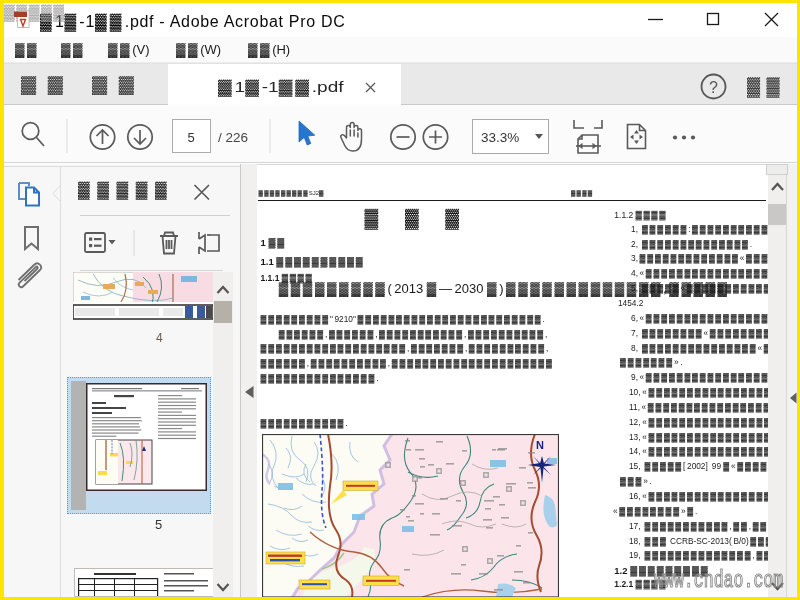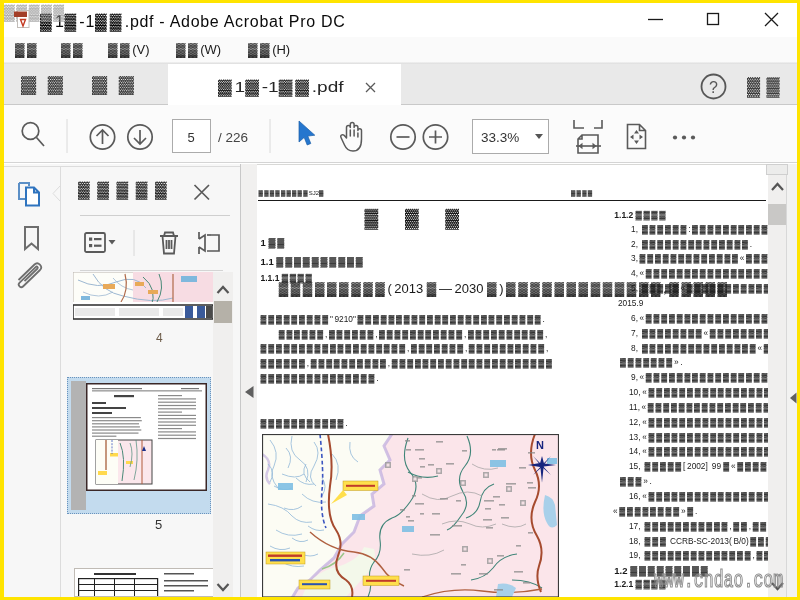--- a/index.html
+++ b/index.html
@@ -241,27 +241,27 @@
 <div class="a" style="left:260.5px;top:238px;font-size:9.5px;line-height:9.5px;font-weight:bold;color:#1a1a1a;white-space:nowrap;">1 <span class="k">▓▓</span></div>
 <div class="a" style="left:260.5px;top:256.5px;font-size:9.5px;line-height:9.5px;font-weight:bold;color:#1a1a1a;white-space:nowrap;">1.1 <span class="k">▓▓▓▓▓▓▓▓▓▓</span></div>
 <div class="a" style="left:260.5px;top:274.3px;font-size:8.5px;line-height:8.5px;font-weight:bold;color:#1a1a1a;white-space:nowrap;">1.1.1 <span class="k">▓▓▓▓</span></div>
 <div class="a" style="left:278.7px;top:285.0px;font-size:13px;line-height:8.3px;font-weight:normal;color:#1a1a1a;white-space:nowrap;"><span class="k">▓▓▓▓▓▓▓▓▓(</span>2013 <span class="k">▓—</span>2030 <span class="k">▓)▓▓▓▓▓▓▓▓▓▓▓▓▓,▓▓▓▓▓</span></div>
 <div class="a" style="left:260.5px;top:314.70000000000005px;font-size:8.3px;line-height:8.3px;font-weight:normal;color:#1a1a1a;white-space:nowrap;"><span class="k">▓▓▓▓▓▓▓▓▓"</span>9210<span class="k">"▓▓▓▓▓▓▓▓▓▓▓▓▓▓▓▓▓▓▓▓▓▓▓▓.</span></div>
 <div class="a" style="left:278.7px;top:329.55000000000007px;font-size:8.3px;line-height:8.3px;font-weight:normal;color:#1a1a1a;white-space:nowrap;"><span class="k">▓▓▓▓▓▓,▓▓▓▓▓▓,▓▓▓▓▓▓▓▓▓▓▓,▓▓▓▓▓▓▓▓▓▓,</span></div>
 <div class="a" style="left:260.5px;top:344.4000000000001px;font-size:8.3px;line-height:8.3px;font-weight:normal;color:#1a1a1a;white-space:nowrap;"><span class="k">▓▓▓▓▓▓▓▓▓▓▓▓▓▓▓▓▓▓▓,▓▓▓▓▓▓▓,▓▓▓▓▓▓▓▓▓▓,</span></div>
 <div class="a" style="left:260.5px;top:359.2500000000001px;font-size:8.3px;line-height:8.3px;font-weight:normal;color:#1a1a1a;white-space:nowrap;"><span class="k">▓▓▓▓▓▓,▓▓▓▓▓▓▓▓▓▓,▓▓▓▓▓▓▓▓▓▓▓▓▓▓▓▓▓▓▓▓▓</span></div>
 <div class="a" style="left:260.5px;top:374.10000000000014px;font-size:8.3px;line-height:8.3px;font-weight:normal;color:#1a1a1a;white-space:nowrap;"><span class="k">▓▓▓▓▓▓▓▓▓▓▓▓▓▓▓.</span></div>
 <div class="a" style="left:260.5px;top:418.6500000000002px;font-size:8.3px;line-height:8.3px;font-weight:normal;color:#1a1a1a;white-space:nowrap;"><span class="k">▓▓▓▓▓▓▓▓▓▓▓.</span></div>
-<div class="a" style="left:614.3px;top:210.6px;font-size:8.5px;line-height:8.5px;font-weight:bold;color:#1a1a1a;white-space:nowrap;text-align:right;">1.1.2 <span class="k">▓▓▓▓</span></div>
+<div class="a" style="left:614.3px;top:210.6px;font-size:8.5px;line-height:8.5px;font-weight:normal;color:#1a1a1a;white-space:nowrap;text-align:right;">1.1.2 <span class="k">▓▓▓▓</span></div>
 <div class="a" style="left:631px;top:224.7px;font-size:8.3px;line-height:8.3px;font-weight:normal;color:#1a1a1a;white-space:nowrap;">1<span class="k">,</span> <span class="k">▓▓▓▓▓▓:▓▓▓▓▓▓▓▓▓▓▓▓▓▓▓▓▓</span></div>
 <div class="a" style="left:631px;top:239.54999999999998px;font-size:8.3px;line-height:8.3px;font-weight:normal;color:#1a1a1a;white-space:nowrap;">2<span class="k">,</span> <span class="k">▓▓▓▓▓▓▓▓▓▓▓▓▓▓.</span></div>
 <div class="a" style="left:631px;top:254.39999999999998px;font-size:8.3px;line-height:8.3px;font-weight:normal;color:#1a1a1a;white-space:nowrap;">3<span class="k">,▓▓▓▓▓▓▓▓▓▓▓▓▓«▓▓▓▓▓▓▓▓▓▓▓▓▓▓▓»</span></div>
 <div class="a" style="left:631px;top:269.25px;font-size:8.3px;line-height:8.3px;font-weight:normal;color:#1a1a1a;white-space:nowrap;">4<span class="k">,«▓▓▓▓▓▓▓▓▓▓▓▓▓▓▓▓▓▓»▓▓▓▓▓</span></div>
 <div class="a" style="left:631px;top:284.1px;font-size:8.3px;line-height:8.3px;font-weight:normal;color:#1a1a1a;white-space:nowrap;">5<span class="k">,</span> <span class="k">▓▓▓▓▓«▓▓▓▓▓▓▓▓▓▓▓▓▓▓▓▓▓▓▓▓▓»</span></div>
-<div class="a" style="left:618px;top:298.95000000000005px;font-size:8.3px;line-height:8.3px;font-weight:normal;color:#1a1a1a;white-space:nowrap;">2015.9</div>
+<div class="a" style="left:618px;top:298.95000000000005px;font-size:8.3px;line-height:8.3px;font-weight:normal;color:#1a1a1a;white-space:nowrap;">1454.2</div>
 <div class="a" style="left:631px;top:313.80000000000007px;font-size:8.3px;line-height:8.3px;font-weight:normal;color:#1a1a1a;white-space:nowrap;">6<span class="k">,«▓▓▓▓▓▓▓▓▓▓▓▓▓▓▓▓▓▓»▓▓▓▓</span></div>
 <div class="a" style="left:631px;top:328.6500000000001px;font-size:8.3px;line-height:8.3px;font-weight:normal;color:#1a1a1a;white-space:nowrap;">7<span class="k">,</span> <span class="k">▓▓▓▓▓▓▓▓«▓▓▓▓▓▓▓▓▓▓▓▓»▓▓▓▓▓</span></div>
 <div class="a" style="left:631px;top:343.5000000000001px;font-size:8.3px;line-height:8.3px;font-weight:normal;color:#1a1a1a;white-space:nowrap;">8<span class="k">,</span> <span class="k">▓▓▓▓▓▓▓▓▓▓▓▓▓▓▓«▓▓▓▓▓▓▓▓▓▓▓</span></div>
 <div class="a" style="left:620px;top:358.35000000000014px;font-size:8.3px;line-height:8.3px;font-weight:normal;color:#1a1a1a;white-space:nowrap;"><span class="k">▓▓▓▓▓▓▓».</span></div>
 <div class="a" style="left:631px;top:373.20000000000016px;font-size:8.3px;line-height:8.3px;font-weight:normal;color:#1a1a1a;white-space:nowrap;">9<span class="k">,«▓▓▓▓▓▓▓▓▓▓▓▓▓▓▓▓»▓▓▓</span></div>
 <div class="a" style="left:629px;top:388.0500000000002px;font-size:8.3px;line-height:8.3px;font-weight:normal;color:#1a1a1a;white-space:nowrap;">10<span class="k">,«▓▓▓▓▓▓▓▓▓▓▓▓▓▓▓▓▓▓▓»</span></div>
 <div class="a" style="left:629px;top:402.9000000000002px;font-size:8.3px;line-height:8.3px;font-weight:normal;color:#1a1a1a;white-space:nowrap;">11<span class="k">,«▓▓▓▓▓▓▓▓▓▓▓▓▓▓▓▓▓▓»▓▓▓</span></div>
 <div class="a" style="left:629px;top:417.7500000000002px;font-size:8.3px;line-height:8.3px;font-weight:normal;color:#1a1a1a;white-space:nowrap;">12<span class="k">,«▓▓▓▓▓▓▓▓▓▓▓▓▓▓▓▓▓▓▓▓▓▓▓▓»</span></div>
 <div class="a" style="left:629px;top:432.60000000000025px;font-size:8.3px;line-height:8.3px;font-weight:normal;color:#1a1a1a;white-space:nowrap;">13<span class="k">,«▓▓▓▓▓▓▓▓▓▓▓▓▓▓▓▓▓▓»</span></div>
 <div class="a" style="left:629px;top:447.4500000000003px;font-size:8.3px;line-height:8.3px;font-weight:normal;color:#1a1a1a;white-space:nowrap;">14<span class="k">,«▓▓▓▓▓▓▓▓▓▓▓▓▓▓▓▓▓»▓▓▓▓▓</span></div>

